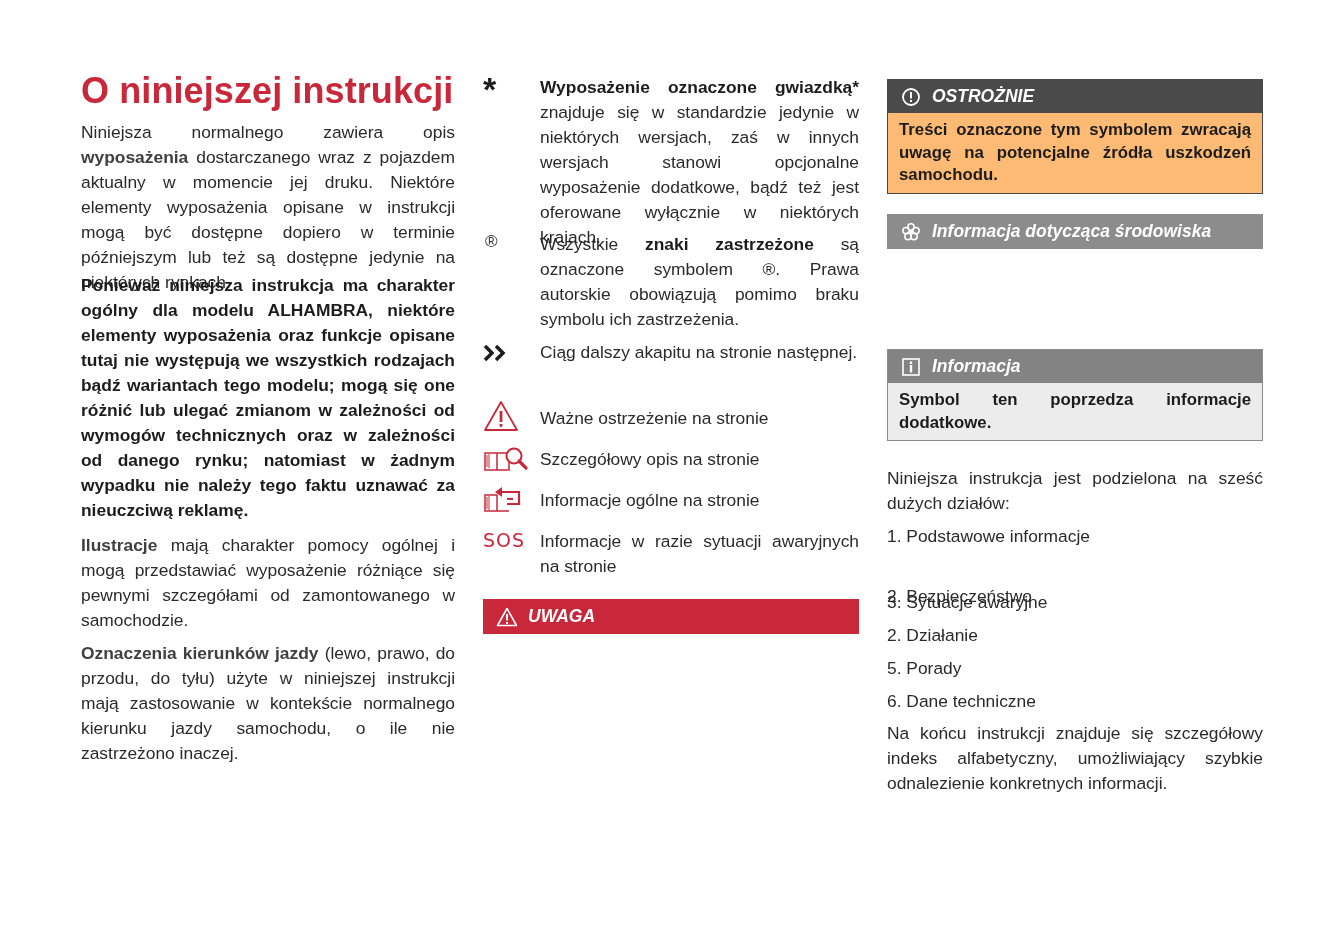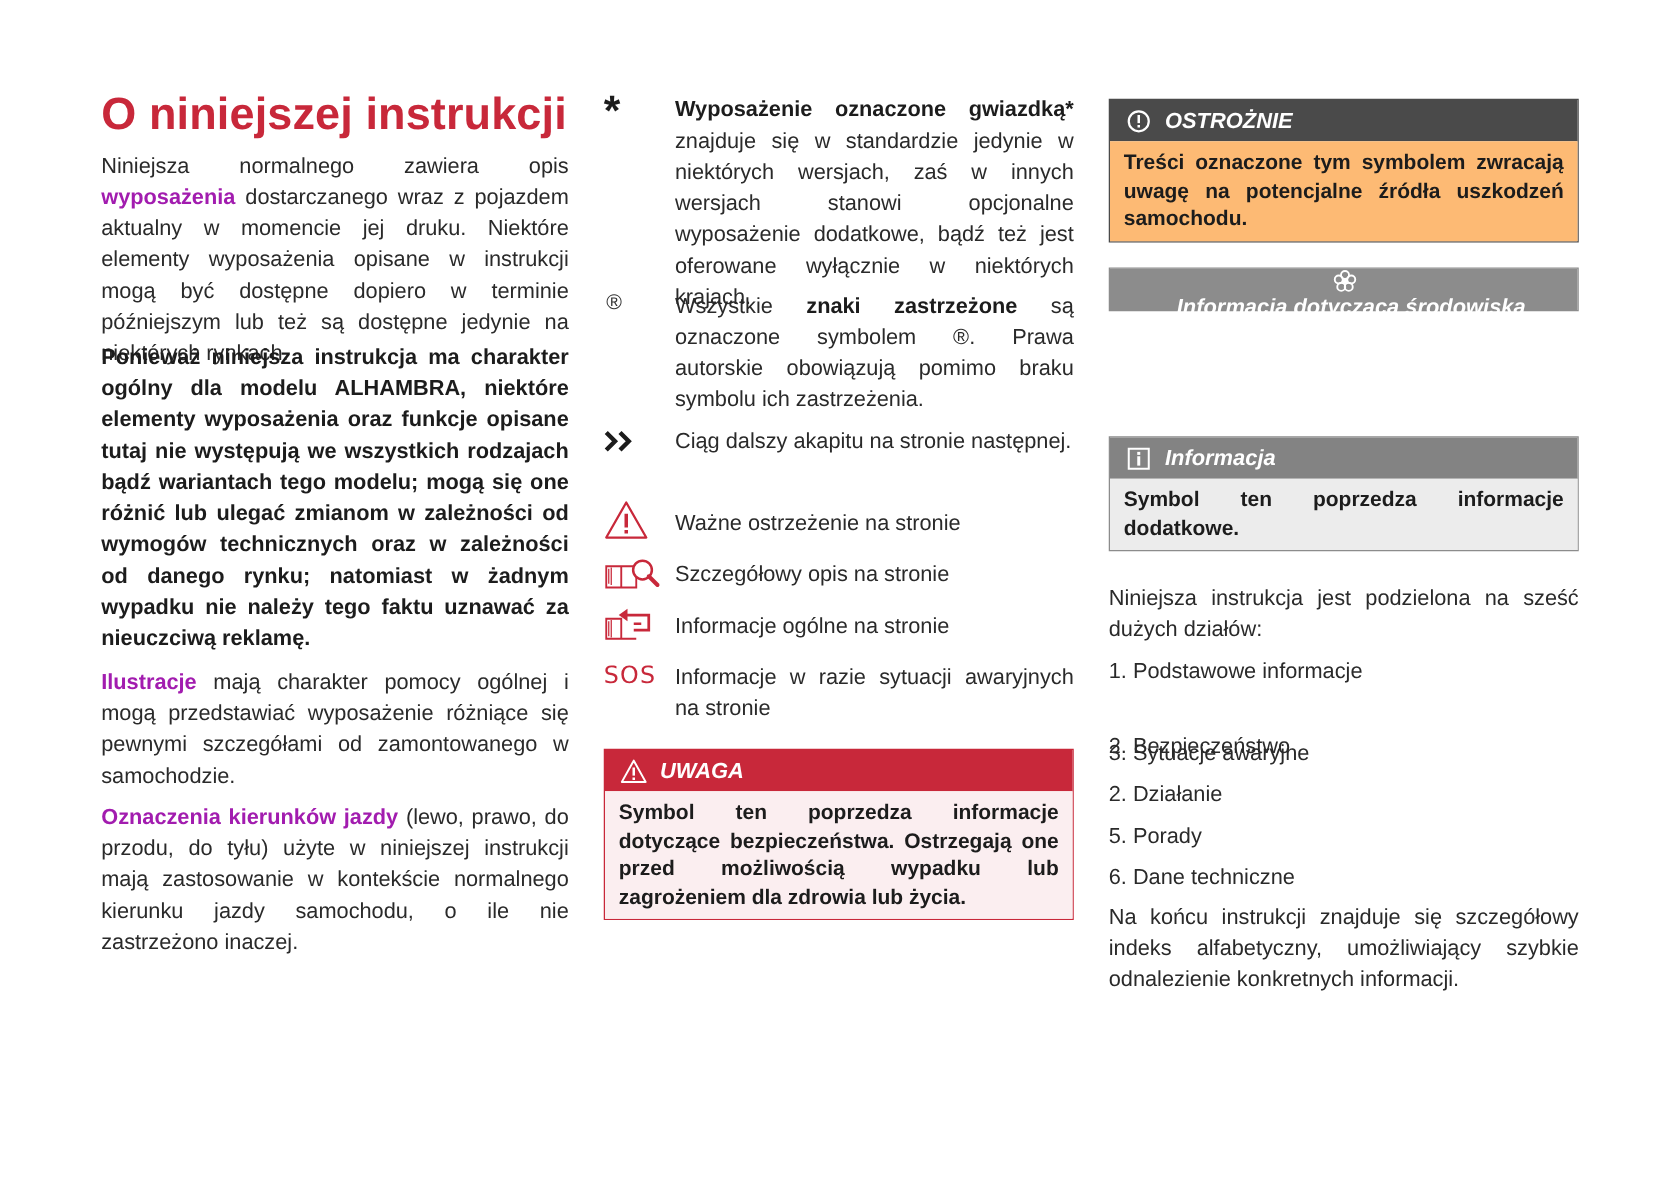--- a/index.html
+++ b/index.html
@@ -13,21 +13,21 @@
   #col3 { left: 887px; width: 376px; }
 
   h1.title {
     position: absolute; top: 70px; left: 0; margin: 0;
     font-size: 36px; font-weight: bold; color: #c8283a; letter-spacing: 0.1px;
   }
   .para {
     font-size: 17.4px; line-height: 25px; text-align: justify; margin: 0;
     position: absolute; left: 0; width: 374px;
   }
-  .para b { font-weight: bold; color: #a21caf; }
+  .para b { font-weight: bold; color: #404040; }
   .bold-para { font-weight: bold; color: #1c1c1c; }
 
   
   .legend-item { position: absolute; left: 0; width: 376px; }
   .legend-icon { position: absolute; left: 0; top: 0; width: 50px; display: flex; align-items: flex-start; }
   .legend-text { position: absolute; left: 57px; width: 319px; font-size: 17.4px; line-height: 25px; text-align: justify; }
   .legend-text b { font-weight: bold; color: #1c1c1c; }
   .star { font-size: 34px; font-weight: bold; line-height: 28px; color: #1c1c1c; }
   .reg { font-size: 17px; color: #333; padding-left: 2px; }
   .sos { font-size: 19px; color: #c8283a; letter-spacing: 1px; font-family: "DejaVu Sans", sans-serif; }
@@ -43,21 +43,21 @@
     padding: 6px 11px 6px 11px; font-size: 16.8px; line-height: 22.5px; font-weight: bold;
     text-align: justify; color: #1c1c1c;
   }
   .box-warn { border: 1.5px solid #c8283a; }
   .box-warn .box-head { background: #c8283a; }
   .box-warn .box-body { background: #fbeef0; }
   .box-caution { border: 1.5px solid #4a4a4a; }
   .box-caution .box-head { background: #4a4a4a; }
   .box-caution .box-body { background: #fdba74; }
   .box-env { border: 1.5px solid #8c8c8c; }
-  .box-env .box-head { background: #8c8c8c; flex-direction: column; }
+  .box-env .box-head { background: #8c8c8c; }
   .box-env .box-body { background: #ececec; }
   .box-info { border: 1.5px solid #8c8c8c; }
   .box-info .box-head { background: #838383; }
   .box-info .box-body { background: #ececec; }
 
   .list-item { position: absolute; left: 0; font-size: 17.4px; line-height: 25px; }
 </style>
 </head>
 <body>
 
@@ -145,21 +145,20 @@
     <div class="box-head">
       <span class="hicon">
         <svg width="22" height="20" viewBox="0 0 22 20">
             <path d="M11 1.5 L20.5 18.5 L1.5 18.5 Z" fill="none" stroke="#fff" stroke-width="1.6" stroke-linejoin="round"></path>
             <rect x="10" y="7" width="2" height="6.5" fill="#fff"></rect>
             <rect x="10" y="15" width="2" height="2" fill="#fff"></rect>
           </svg>
       </span>
       <span>UWAGA</span>
     </div>
-    <div class="box-body">Symbol ten poprzedza informacje dotyczące bezpieczeństwa. Ostrzegają one przed możliwością wypadku lub zagrożeniem dla zdrowia lub życia.</div>
   </div>
 </div>
 
 <div class="col" id="col3">
   <div class="box box-caution" style="top:79px;">
     <div class="box-head">
       <span class="hicon">
         <svg width="20" height="20" viewBox="0 0 20 20">
             <circle cx="10" cy="10" r="8" fill="none" stroke="#fff" stroke-width="1.8"></circle>
             <rect x="9" y="5" width="2" height="6.5" fill="#fff"></rect>

